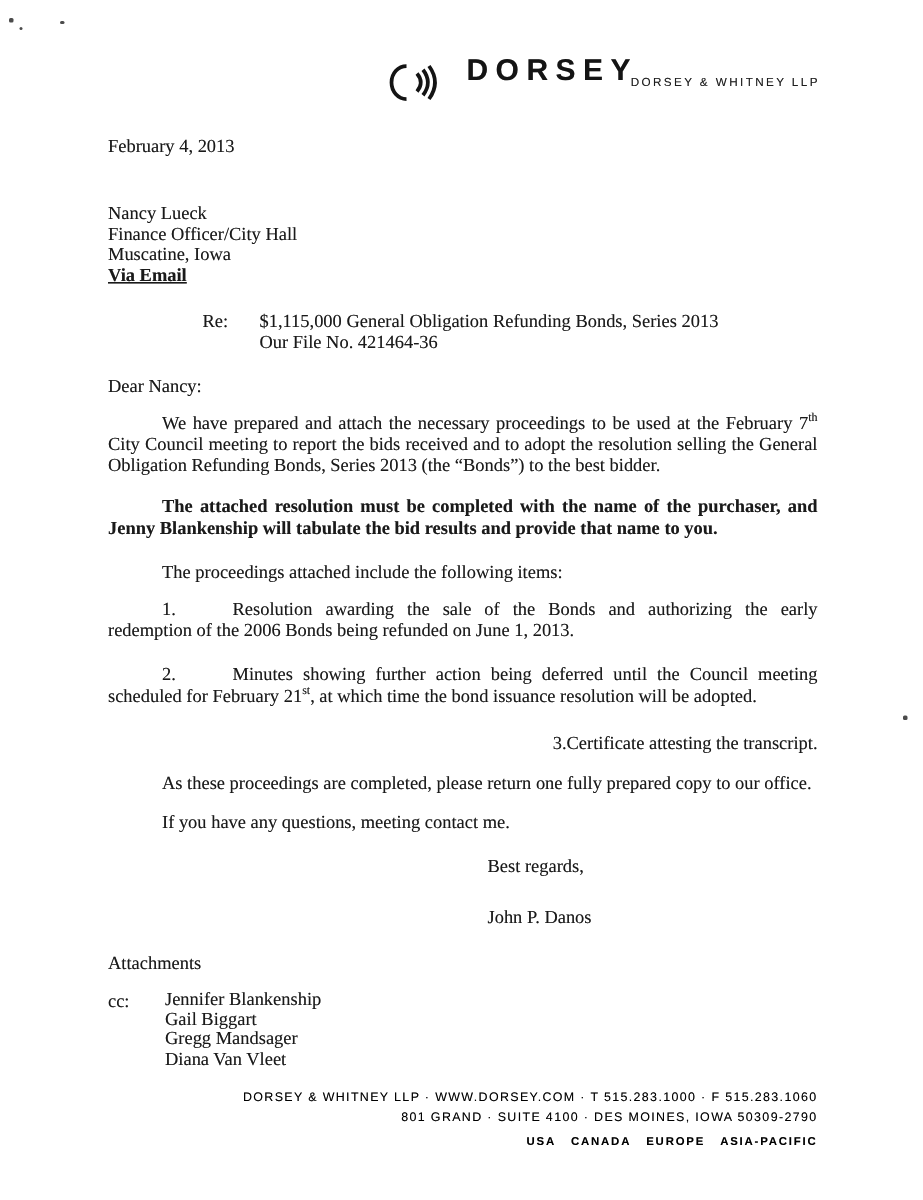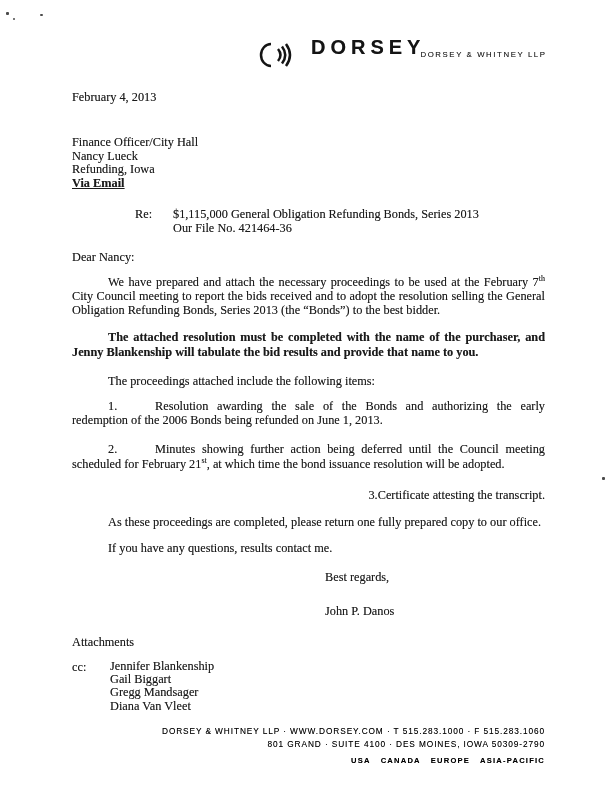--- a/index.html
+++ b/index.html
@@ -82,23 +82,23 @@
       <span class="lh-name">DORSEY</span>
       <span class="lh-sub">DORSEY &amp; WHITNEY LLP</span>
     </span>
   </div>
 
   <div class="content">
 
     <div class="date">February 4, 2013</div>
 
     <div class="recipient">
+      <div>Nancy Lueck</div>
       <div>Finance Officer/City Hall</div>
-      <div>Nancy Lueck</div>
-      <div>Refunding, Iowa</div>
+      <div>Muscatine, Iowa</div>
       <div class="via">Via Email</div>
     </div>
 
     <div class="ref">
       <div class="ref-label">Re:</div>
       <div class="ref-lines">
         <div>$1,115,000 General Obligation Refunding Bonds, Series 2013</div>
         <div>Our File No. 421464-36</div>
       </div>
     </div>
@@ -112,21 +112,21 @@
     <p class="body-par p3">The proceedings attached include the following items:</p>
 
     <p class="item item1"><span class="item-num">1.</span><span>Resolution awarding the sale of the Bonds and authorizing the early redemption of the 2006 Bonds being refunded on June 1, 2013.</span></p>
 
     <p class="item item2"><span class="item-num">2.</span><span>Minutes showing further action being deferred until the Council meeting scheduled for February 21</span><sup>st</sup><span>, at which time the bond issuance resolution will be adopted.</span></p>
 
     <p class="item item3"><span class="item-num">3.</span><span>Certificate attesting the transcript.</span></p>
 
     <p class="body-par p4">As these proceedings are completed, please return one fully prepared copy to our office.</p>
 
-    <p class="body-par p5">If you have any questions, results contact me.</p>
+    <p class="body-par p5">If you have any questions, meeting contact me.</p>
 
     <div class="closing">
       <div>Best regards,</div>
       <div class="signer">John P. Danos</div>
     </div>
 
     <div class="attachments">Attachments</div>
 
     <div class="cc">
       <div class="cc-label">cc:</div>

